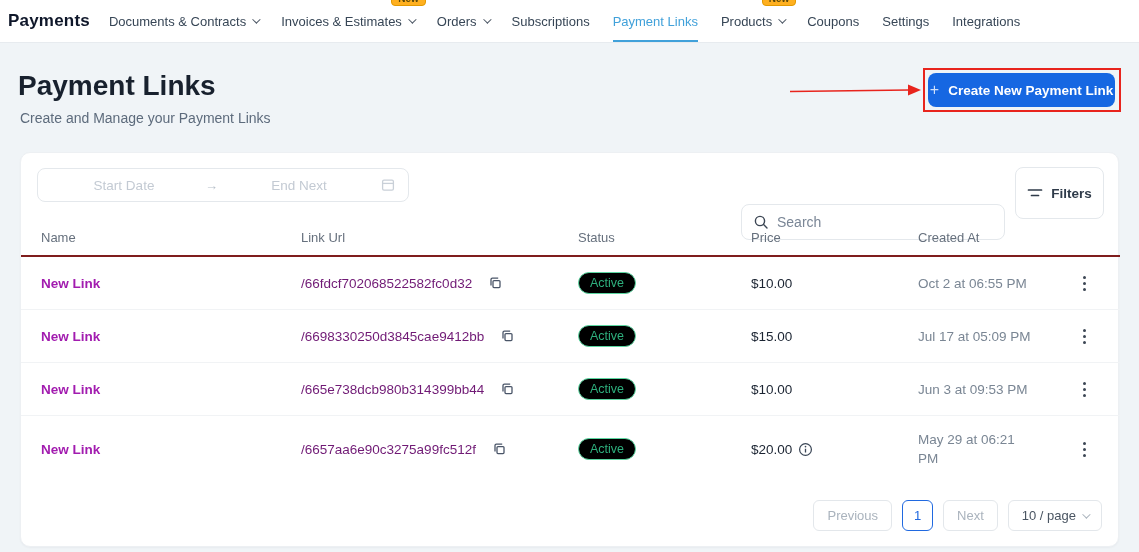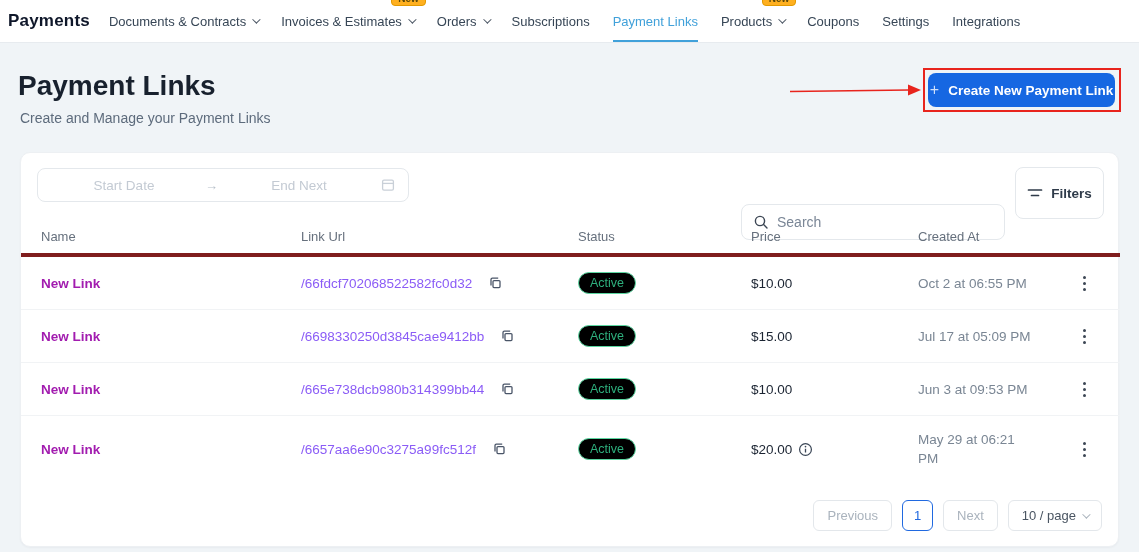--- a/index.html
+++ b/index.html
@@ -78,26 +78,26 @@
     border:1px solid #e4e8ec; border-radius:8px; background:#fff; cursor:pointer;
     display:flex; align-items:center; justify-content:center; gap:8px;
     font-family:"Liberation Sans",sans-serif; font-size:13.5px; font-weight:700; color:#2f3b4a;
   }
   
   .table { position:absolute; left:0; top:66px; width:1099px; }
   .trow {
     display:grid; grid-template-columns:260px 277px 173px 167px 140px 1fr;
     align-items:center; padding:0 16px 0 20px;
   }
-  .thead { height:38px; border-bottom:4px solid #7f1d1d; }
+  .thead { height:38px; border-bottom:2px solid #7f1d1d; }
   .thead .th { font-size:13px; color:#66707d; font-weight:400; }
   .tbody .trow { height:53px; border-bottom:1px solid #f1f3f5; }
   .tbody .trow:nth-child(4) { height:66px; border-bottom:none; }
   .cell-name { font-size:13.5px; font-weight:700; color:#a21caf; white-space:nowrap; }
-  .cell-link { display:flex; align-items:center; gap:13px; font-size:13.5px; color:#8b5cf6; white-space:nowrap; }
+  .cell-link { display:flex; align-items:center; gap:13px; font-size:13.5px; color:#701a75; white-space:nowrap; }
   .copy-btn { background:none; border:none; cursor:pointer; display:flex; padding:2px; }
   .status-pill {
     display:inline-block; font-size:12.5px; color:#2eaf7d;
     border:1px solid #5cd6a1; background:#000000; border-radius:999px;
     padding:3px 11px; line-height:14px;
   }
   .cell-price { font-size:13.5px; color:#1b2432; display:flex; align-items:center; gap:6px; white-space:nowrap; }
   .cell-created { font-size:13.5px; color:#7a8694; white-space:nowrap; }
   .trow:nth-child(4) .cell-created { white-space:normal; max-width:104px; line-height:19px; }
   .kebab { justify-self:end; margin-right:12px; background:none; border:none; cursor:pointer;

